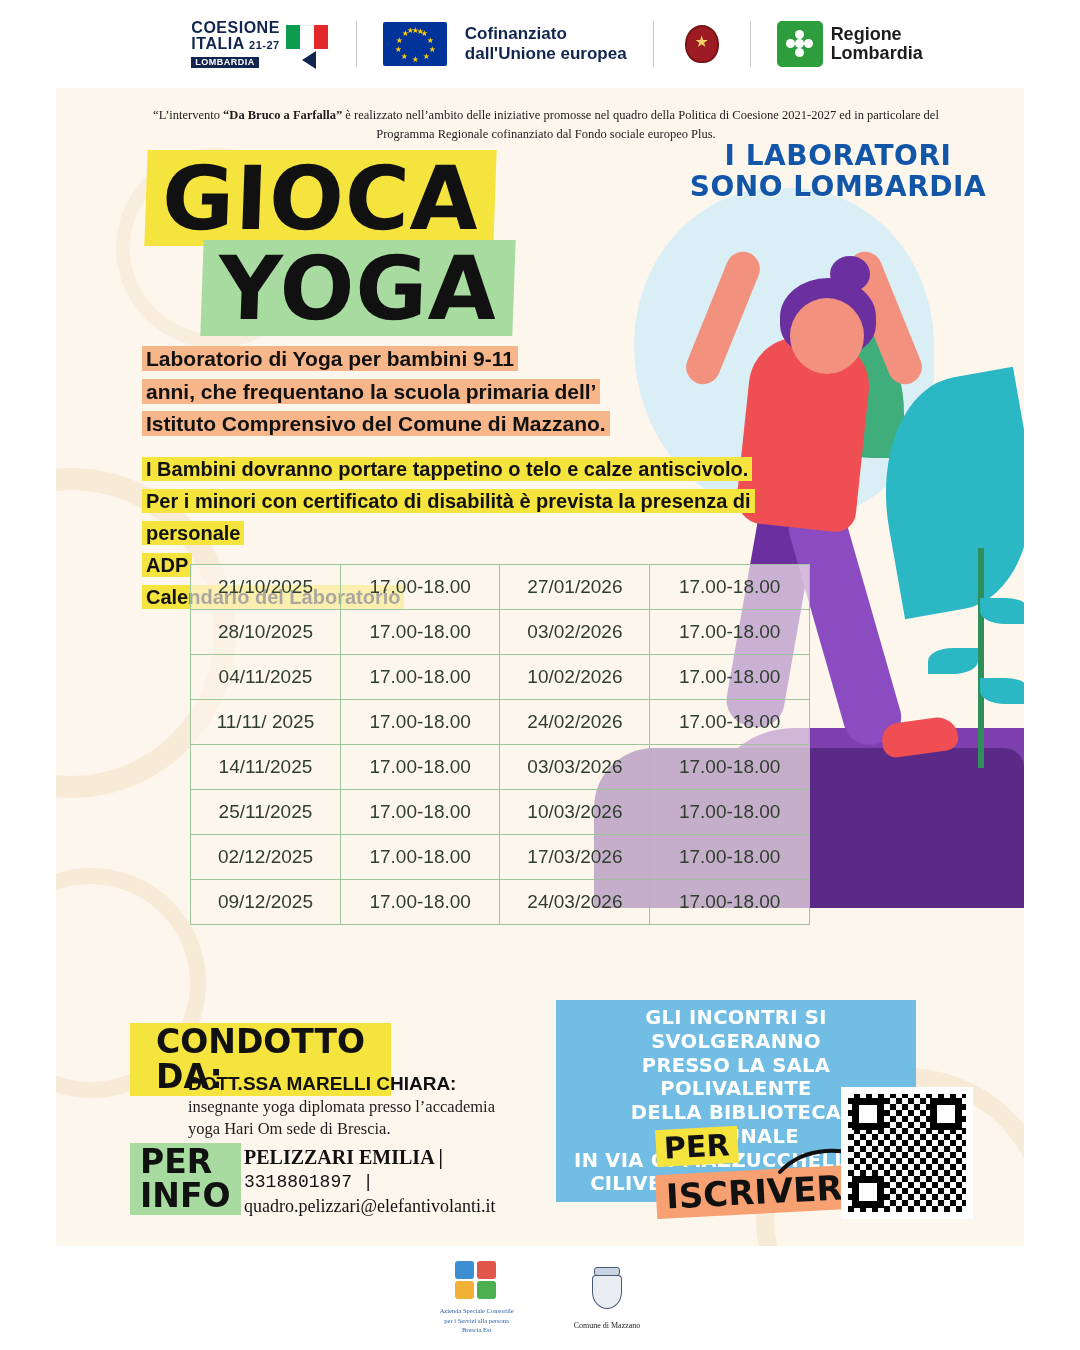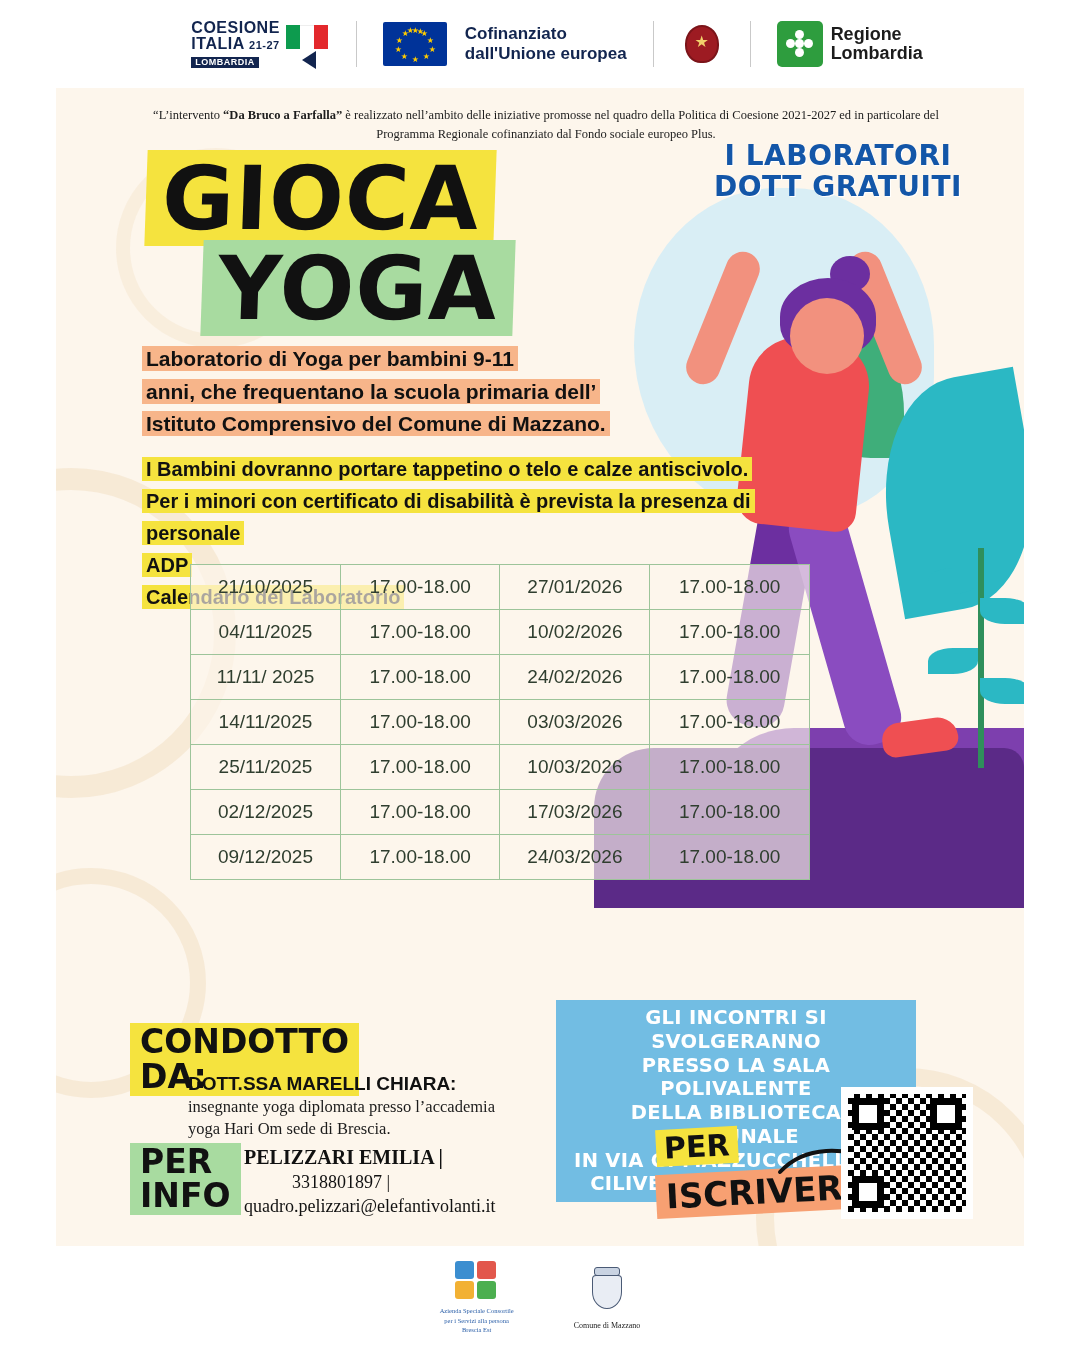--- a/index.html
+++ b/index.html
@@ -247,21 +247,21 @@
     background: #72bde3;
     padding: 6px 10px;
     font-family: "DejaVu Sans", sans-serif;
     font-weight: bold; font-size: 19.5px; line-height: 1.22;
     color: #ffffff; text-align: center;
     letter-spacing: .3px;
   }
 
   .condotto-tag {
     position: absolute; left: 74px; top: 935px;
-    background: #f5e33e; padding: 2px 10px;
+    background: #f5e33e; padding: 2px 26px;
     font-family: "DejaVu Sans", sans-serif;
     font-weight: bold; font-size: 33px; color: #111; line-height: 1.05;
   }
   .cond-name {
     position: absolute; left: 132px; top: 985px;
     font-weight: bold; font-size: 19px; color: #111;
   }
   .cond-desc {
     position: absolute; left: 132px; top: 1008px; width: 400px;
     font-family: "Liberation Serif", serif;
@@ -274,22 +274,22 @@
     font-family: "DejaVu Sans", sans-serif;
     font-weight: bold; font-size: 33px; color: #111; line-height: 1.03;
   }
   .info-name {
     position: absolute; left: 188px; top: 1058px;
     font-family: "Liberation Serif", serif;
     font-weight: bold; font-size: 20px; color: #111;
   }
   .info-phone {
     position: absolute; left: 188px; top: 1084px;
-    font-family: Liberation Serif, serif;
-    font-size: 18px; color: #111; margin-left: 48px;
+    font-family: Liberation Mono, monospace;
+    font-size: 18px; color: #111;
   }
   .info-mail {
     position: absolute; left: 188px; top: 1108px;
     font-family: "Liberation Serif", serif;
     font-size: 18px; color: #111;
   }
 
   .iscriversi {
     position: absolute; left: 600px; top: 1040px; width: 230px;
     text-align: left;
@@ -453,21 +453,21 @@
     <span>“L’intervento </span><b>“Da Bruco a Farfalla”</b><span> è realizzato nell’ambito delle iniziative promosse nel quadro della Politica di Coesione 2021-2027 ed in particolare del Programma Regionale cofinanziato dal Fondo sociale europeo Plus.</span>
   </div>
 
   <div class="title-wrap">
     <div><span class="title-1">GIOCA</span></div>
     <div><span class="title-2">YOGA</span></div>
   </div>
 
   <div class="free-badge">
     <div>I LABORATORI</div>
-    <div>DOTT GRATUITI</div>
+    <div>SONO LOMBARDIA</div>
   </div>
 
   <div class="desc1">
     <span class="hl">Laboratorio di Yoga per bambini 9-11</span><br>
     <span class="hl">anni, che frequentano la scuola primaria dell’</span><br>
     <span class="hl">Istituto Comprensivo del Comune di Mazzano.</span>
   </div>
 
   <div class="desc2">
     <span class="hl">I Bambini dovranno portare tappetino o telo e calze antiscivolo.</span><br>
@@ -475,20 +475,26 @@
     <span class="hl">ADP</span><br>
     <span class="hl">Calendario del Laboratorio</span>
   </div>
 
   <table class="cal">
     <tbody>
       <tr>
         <td class="date">21/10/2025</td>
         <td class="time">17.00-18.00</td>
         <td class="date">27/01/2026</td>
+        <td class="time">17.00-18.00</td>
+      </tr>
+      <tr>
+        <td class="date">28/10/2025</td>
+        <td class="time">17.00-18.00</td>
+        <td class="date">03/02/2026</td>
         <td class="time">17.00-18.00</td>
       </tr>
       <tr>
         <td class="date">04/11/2025</td>
         <td class="time">17.00-18.00</td>
         <td class="date">10/02/2026</td>
         <td class="time">17.00-18.00</td>
       </tr>
       <tr>
         <td class="date">11/11/ 2025</td>

